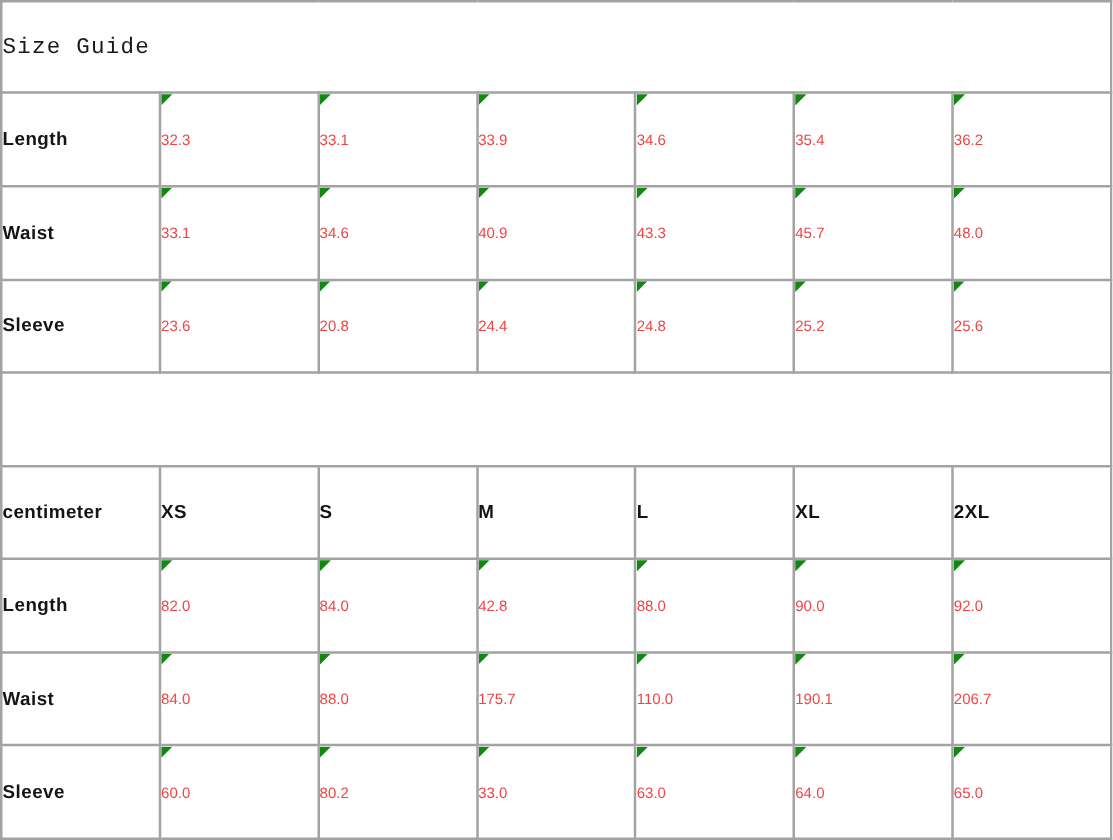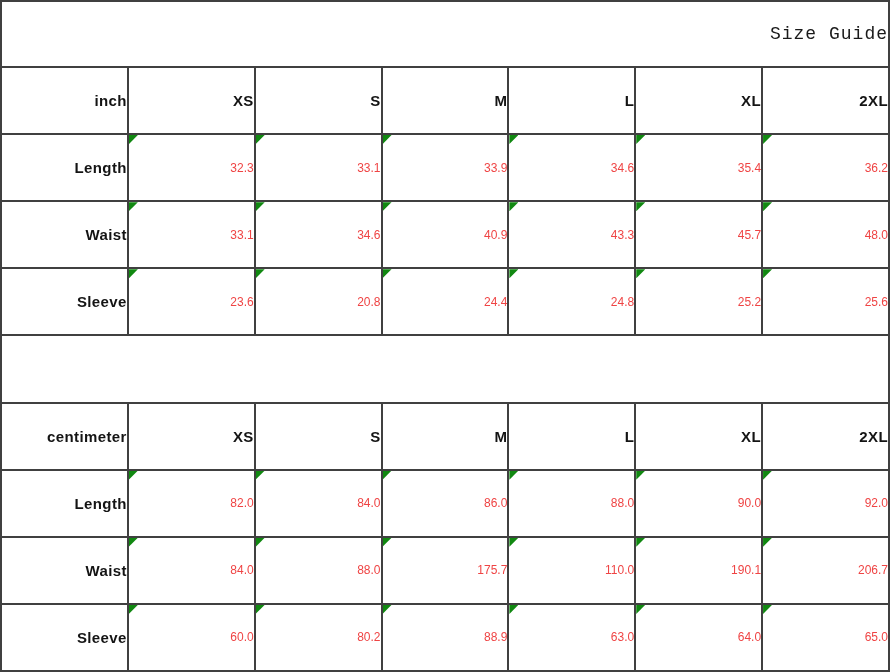--- a/index.html
+++ b/index.html
@@ -14,22 +14,22 @@
     overflow: hidden;
   }
   table.size-guide {
     width: 890px;
     height: 672px;
     border-collapse: collapse;
     table-layout: fixed;
     background: #ffffff;
   }
   td, th {
-    border: 2px solid #404040;
-    text-align: right;
+    border: 2px solid #a3a3a3;
+    text-align: left;
     vertical-align: middle;
     padding: 0;
     position: relative;
     overflow: hidden;
   }
   .title-cell {
     height: 58px;
     font-family: "Liberation Mono", "DejaVu Sans Mono", monospace;
     font-size: 18px;
     font-weight: 400;
@@ -91,29 +91,20 @@
         <col style="width:14.2857%">
         <col style="width:14.2857%">
       <col style="width:14.2858%">
     </colgroup>
 
     <tbody>
         <tr>
       <td colspan="7" class="title-cell">Size Guide</td>
     </tr>
 
-    <tr>
-      <th class="hdr">inch</th>
-      <th class="hdr">XS</th>
-      <th class="hdr">S</th>
-      <th class="hdr">M</th>
-      <th class="hdr">L</th>
-      <th class="hdr">XL</th>
-      <th class="hdr">2XL</th>
-    </tr>
 
     <tr>
       <th class="hdr rowlabel">Length</th>
       <td class="val"><span class="flag"></span><span>32.3</span></td>
       <td class="val"><span class="flag"></span><span>33.1</span></td>
       <td class="val"><span class="flag"></span><span>33.9</span></td>
       <td class="val"><span class="flag"></span><span>34.6</span></td>
       <td class="val"><span class="flag"></span><span>35.4</span></td>
       <td class="val"><span class="flag"></span><span>36.2</span></td>
     </tr>
@@ -149,41 +140,41 @@
       <th class="hdr">M</th>
       <th class="hdr">L</th>
       <th class="hdr">XL</th>
       <th class="hdr">2XL</th>
     </tr>
 
     <tr>
       <th class="hdr rowlabel">Length</th>
       <td class="val"><span class="flag"></span><span>82.0</span></td>
       <td class="val"><span class="flag"></span><span>84.0</span></td>
-      <td class="val"><span class="flag"></span><span>86.0</span></td>
+      <td class="val"><span class="flag"></span><span>42.8</span></td>
       <td class="val"><span class="flag"></span><span>88.0</span></td>
       <td class="val"><span class="flag"></span><span>90.0</span></td>
       <td class="val"><span class="flag"></span><span>92.0</span></td>
     </tr>
 
     <tr>
       <th class="hdr rowlabel">Waist</th>
       <td class="val"><span class="flag"></span><span>84.0</span></td>
       <td class="val"><span class="flag"></span><span>88.0</span></td>
       <td class="val"><span class="flag"></span><span>175.7</span></td>
       <td class="val"><span class="flag"></span><span>110.0</span></td>
       <td class="val"><span class="flag"></span><span>190.1</span></td>
       <td class="val"><span class="flag"></span><span>206.7</span></td>
     </tr>
 
     <tr>
       <th class="hdr rowlabel">Sleeve</th>
       <td class="val"><span class="flag"></span><span>60.0</span></td>
       <td class="val"><span class="flag"></span><span>80.2</span></td>
-      <td class="val"><span class="flag"></span><span>88.9</span></td>
+      <td class="val"><span class="flag"></span><span>33.0</span></td>
       <td class="val"><span class="flag"></span><span>63.0</span></td>
       <td class="val"><span class="flag"></span><span>64.0</span></td>
       <td class="val"><span class="flag"></span><span>65.0</span></td>
     </tr>
 
   </tbody>
     </table>
 </div>
 
 </body></html>

